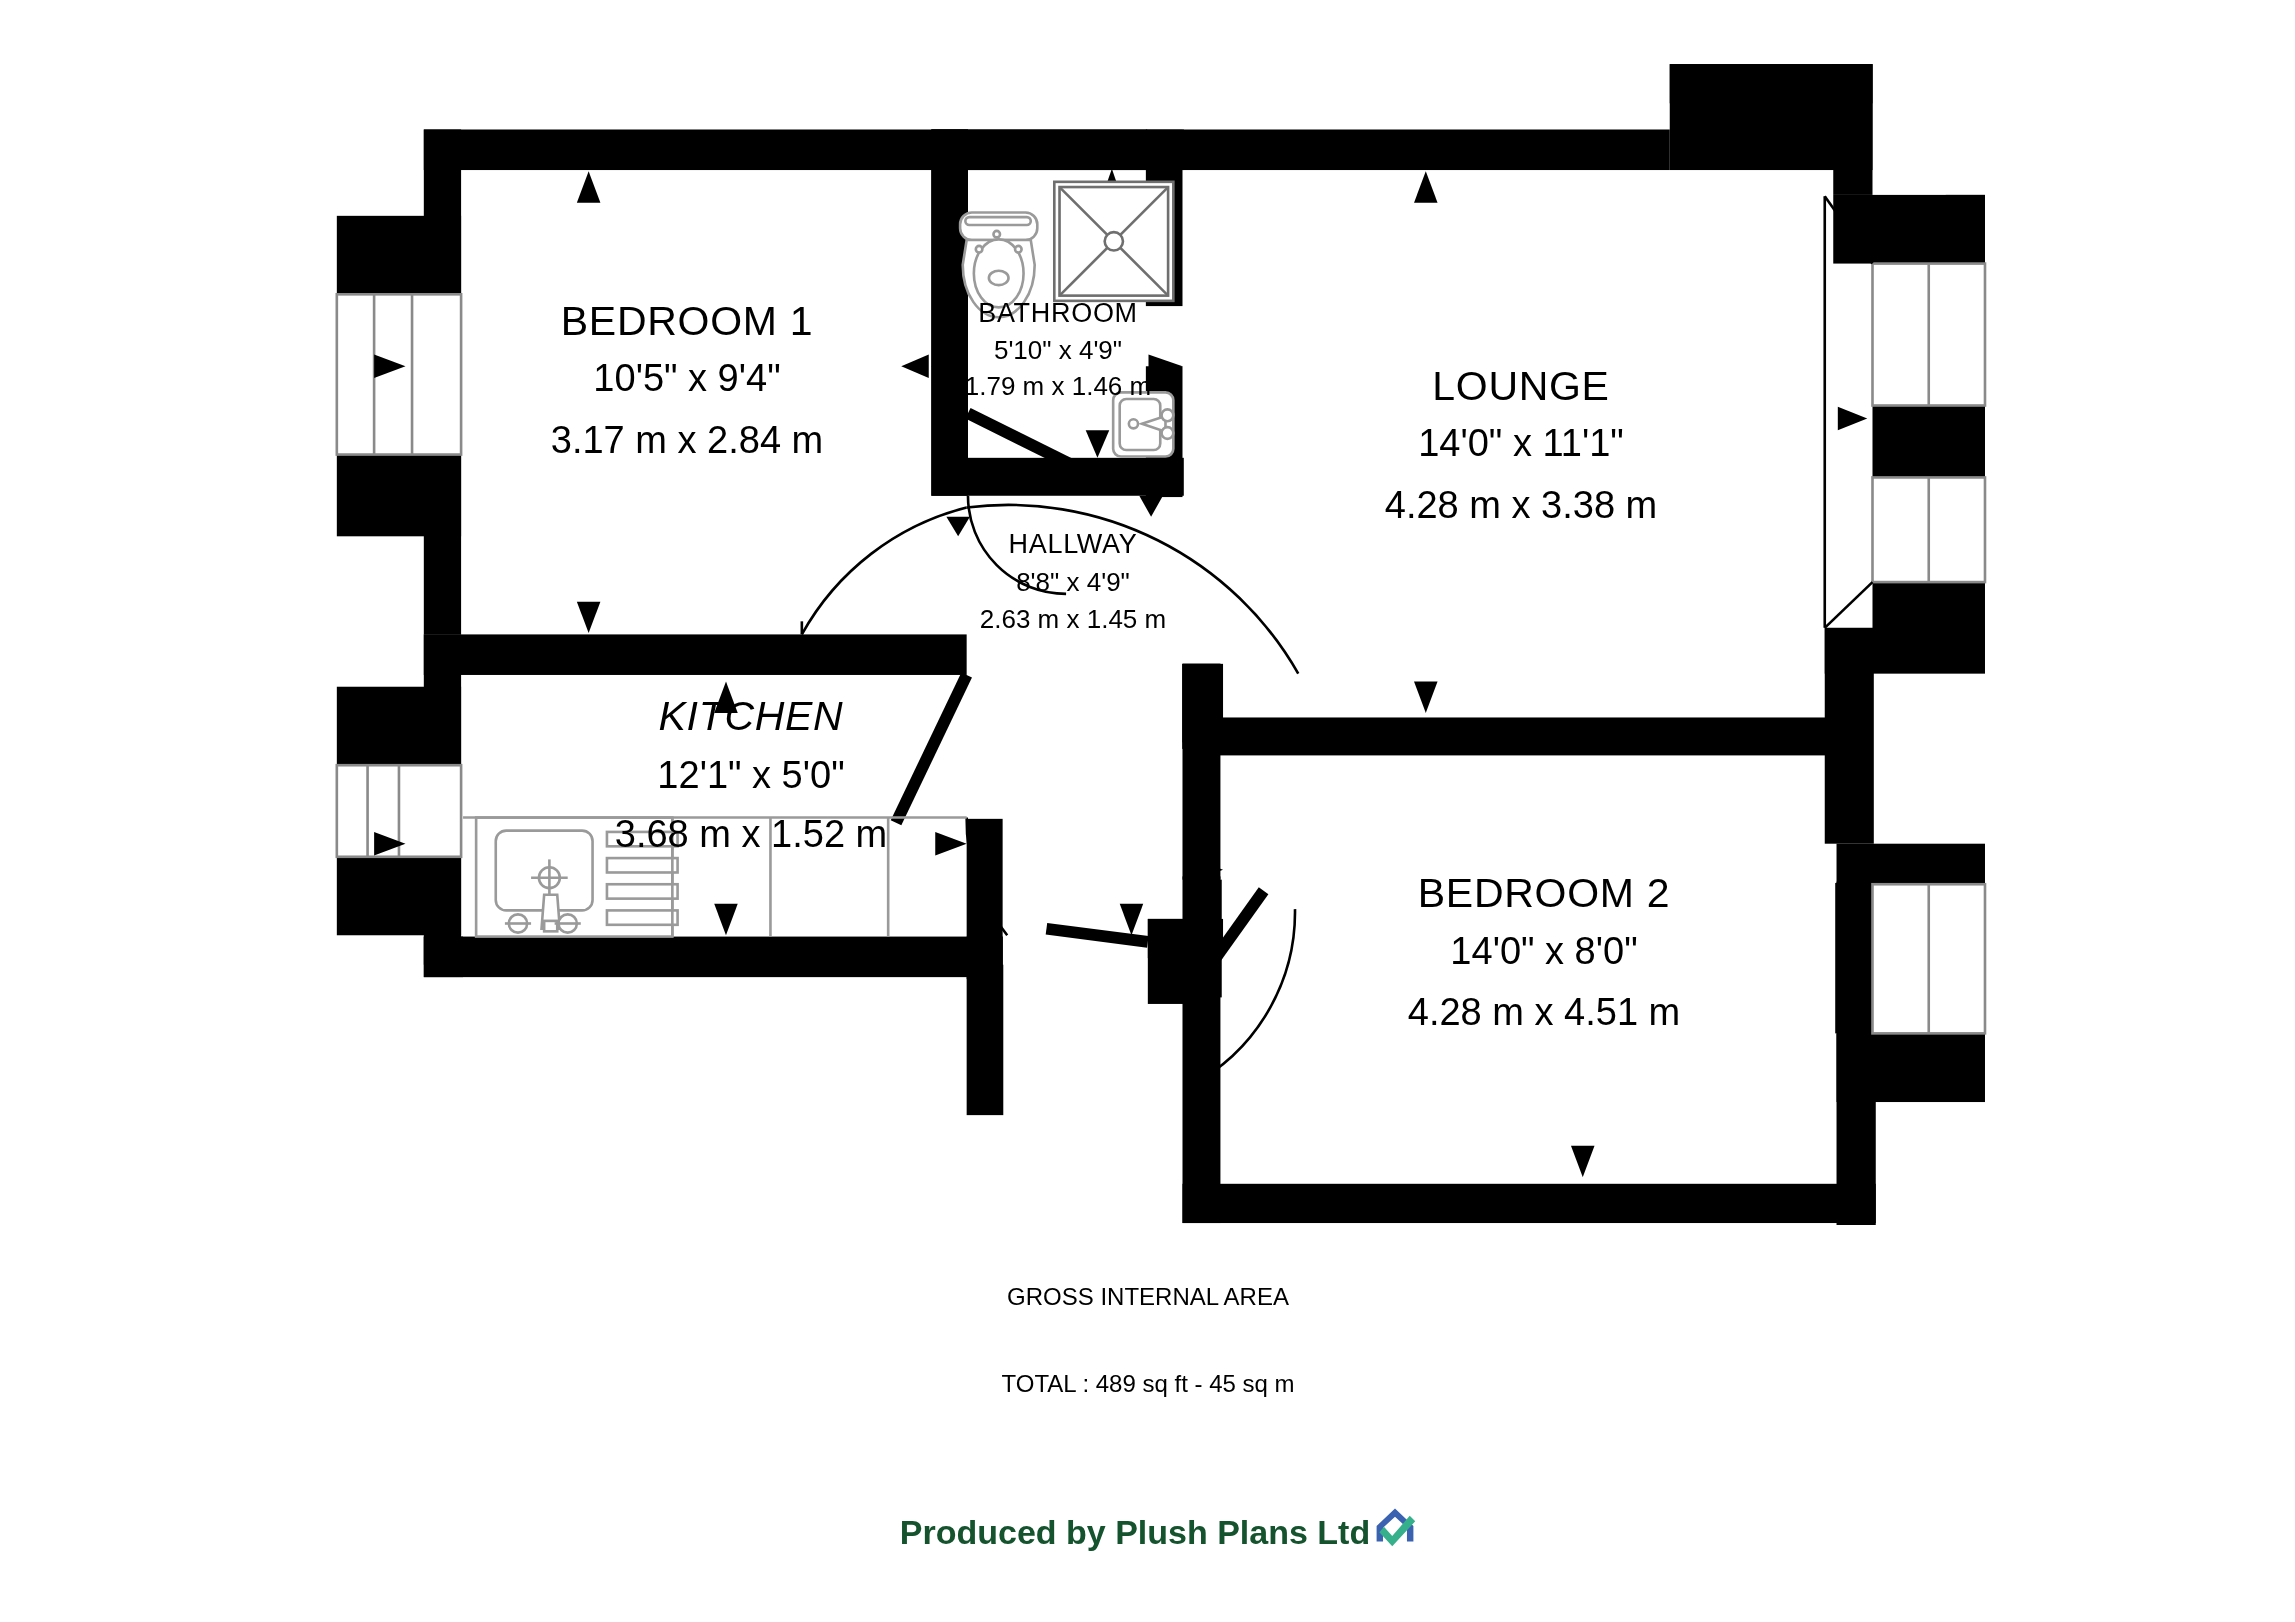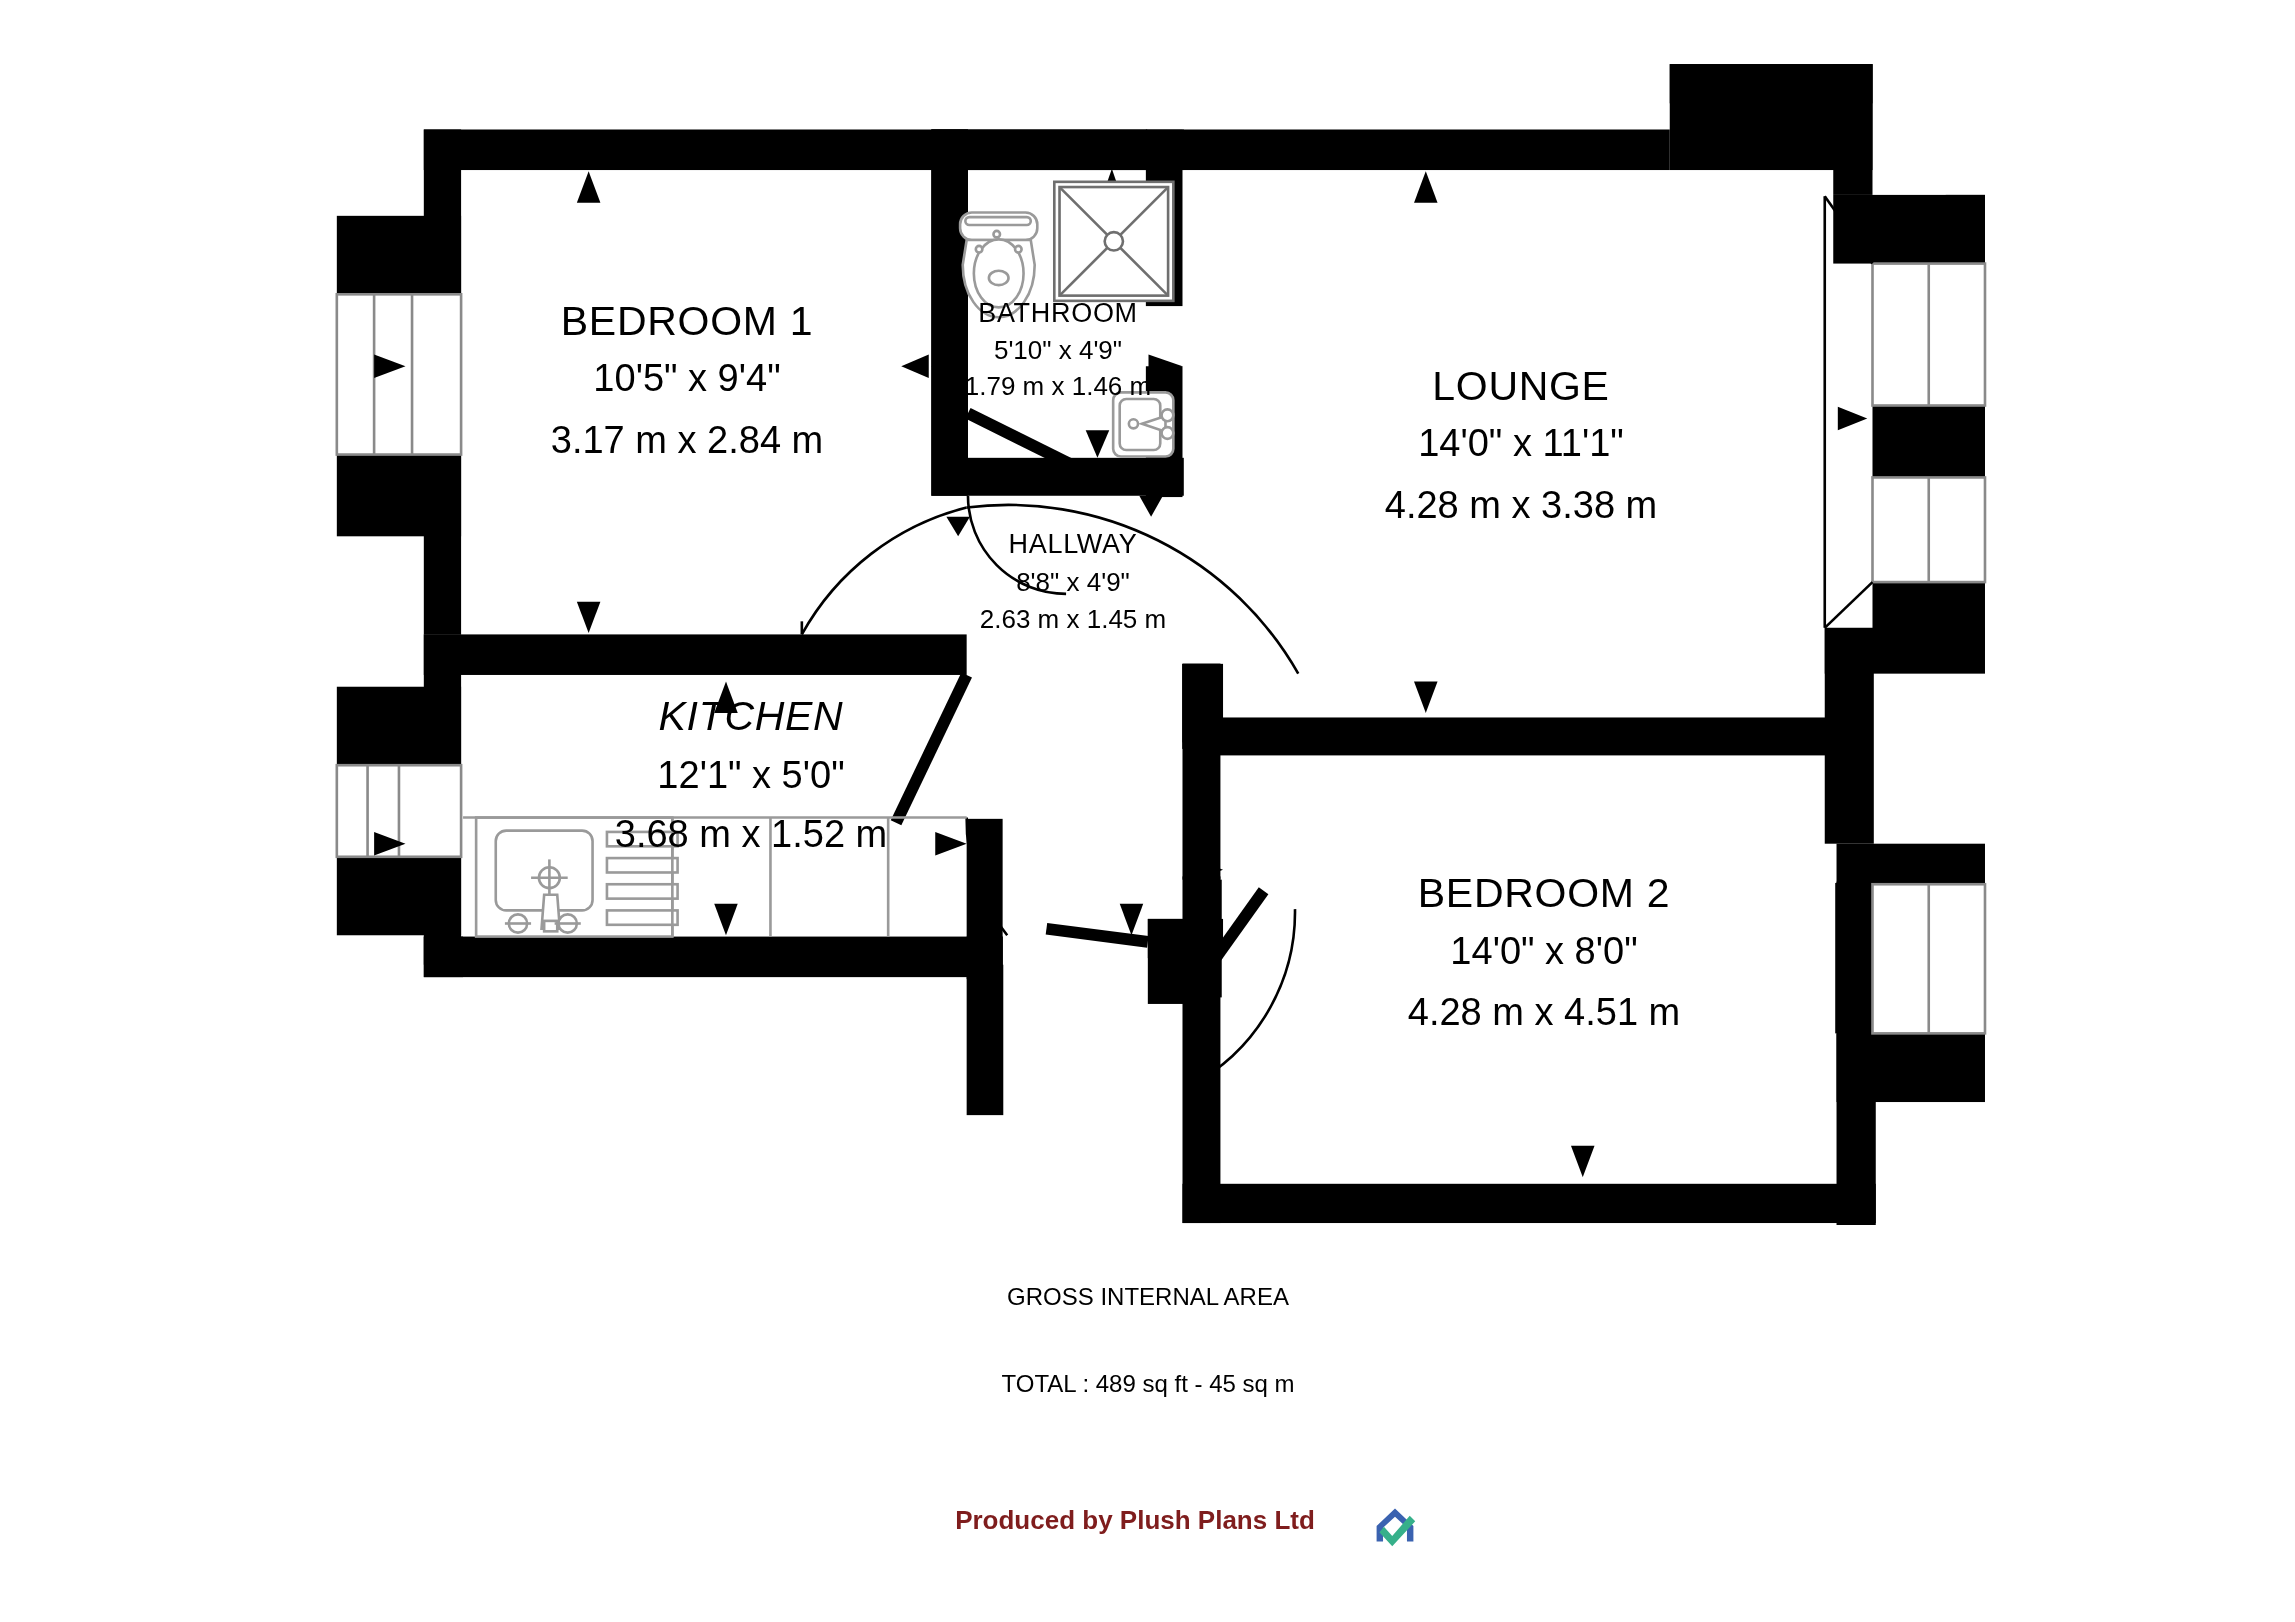--- a/index.html
+++ b/index.html
@@ -14,21 +14,21 @@
   #plan-root{position:absolute;left:0;top:0;width:2295px;height:1346px;}
   svg.floorplan{position:absolute;left:0;top:0;width:2295px;height:1622px;display:block;}
   .txt{position:absolute;white-space:nowrap;}
   .room-name{font-size:41px;letter-spacing:0.7px;}
   .room-dim{font-size:38px;}
   .room-name.small{font-size:27px;}
   .room-dim.small{font-size:26px;}
   .center{transform:translateX(-50%);text-align:center;}
   .footer-line{position:absolute;font-size:24px;text-align:center;transform:translateX(-50%);white-space:nowrap;}
   .disclaimer{position:absolute;font-size:29px;color:#bfbfbf;text-align:center;transform:translateX(-50%);white-space:nowrap;}
-  .producedby{position:absolute;font-size:26px;font-weight:bold;color:#7f1d1d;text-align:center;transform:translateX(-50%);white-space:nowrap;}
+  .producedby{position:absolute;font-size:34px;font-weight:bold;color:#14532d;text-align:center;transform:translateX(-50%);white-space:nowrap;margin-top:8px;}
   .logo-wrap{position:absolute;}
 </style>
 </head>
 <body>
 
 <div id="plan-root">
 
   <svg class="floorplan" viewBox="0 0 3509 2480" xmlns="http://www.w3.org/2000/svg">
 
     <g fill="#000000" stroke="none">

